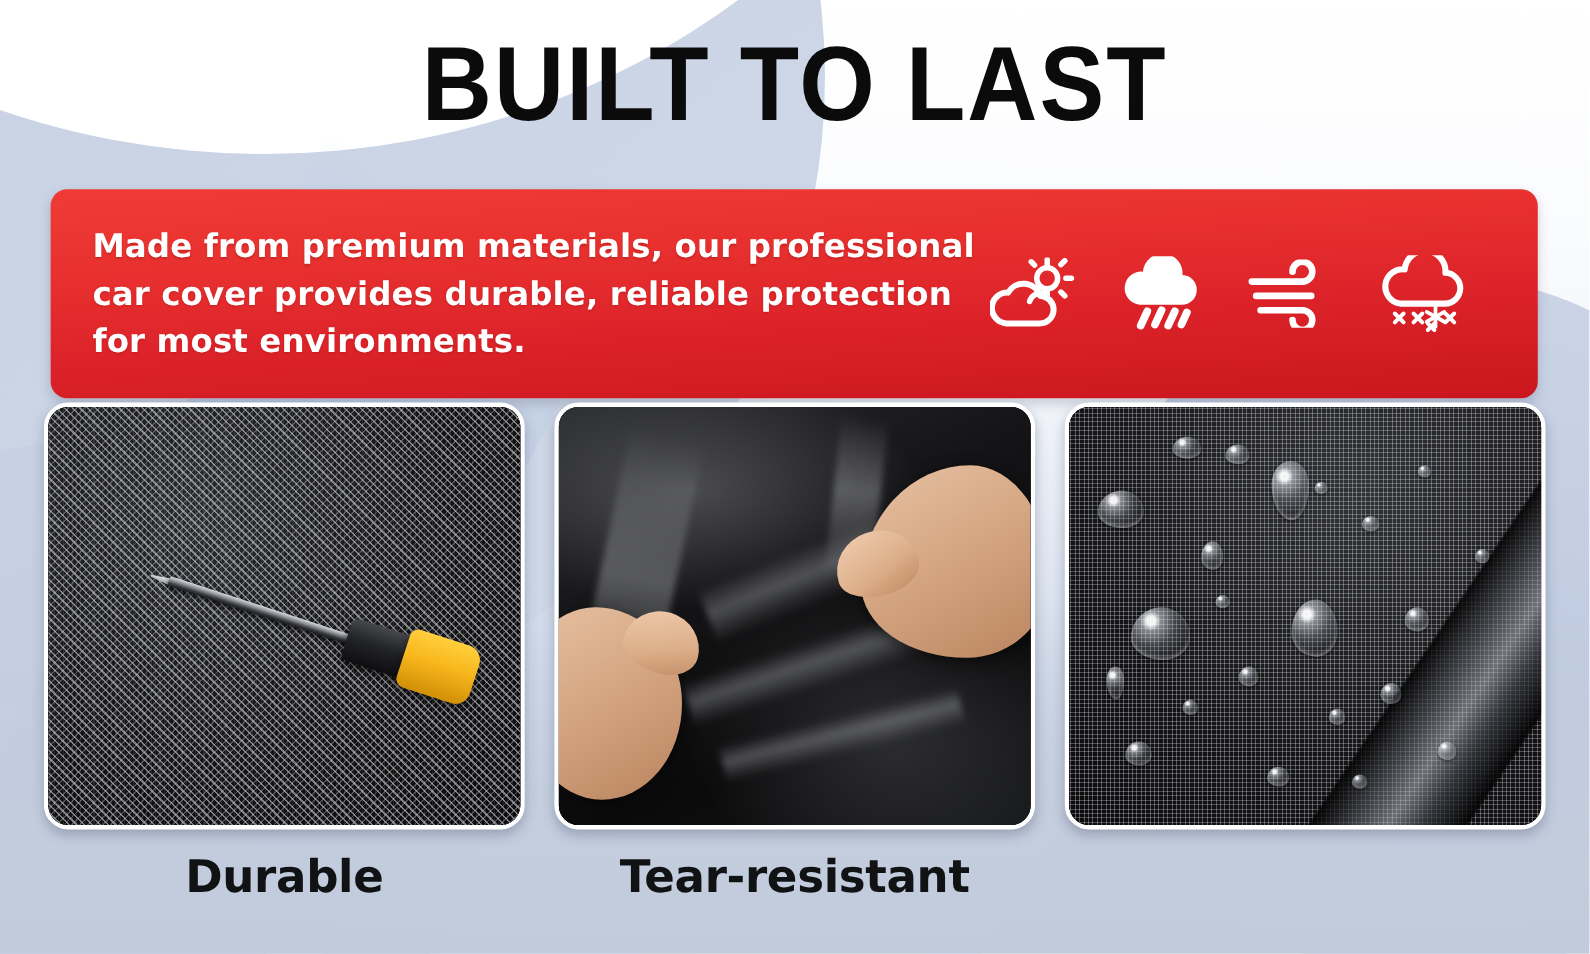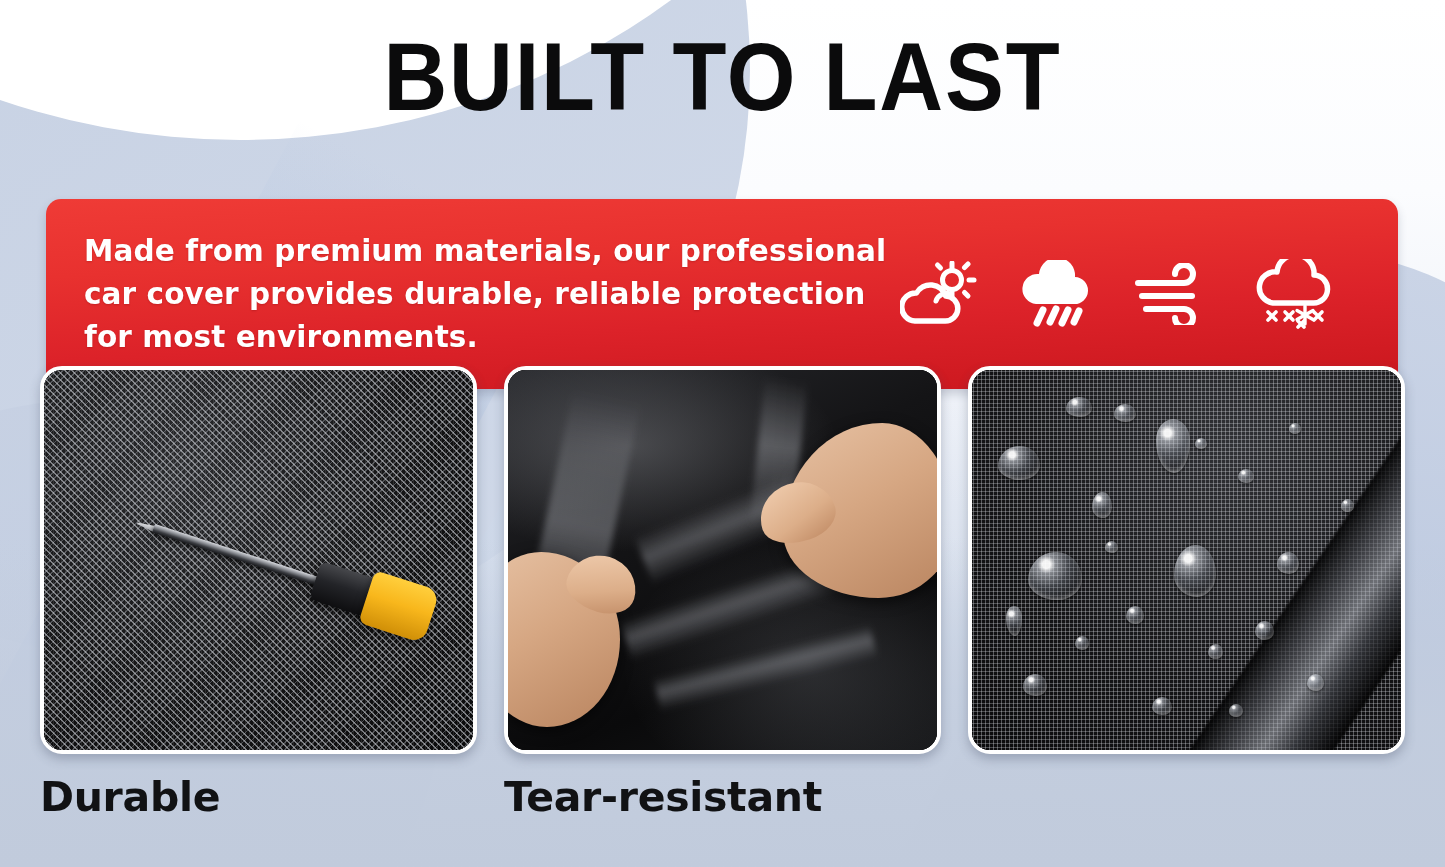--- a/index.html
+++ b/index.html
@@ -121,21 +121,20 @@
     width: 1352px;
     height: 190px;
     border-radius: 15px;
     background: linear-gradient(177deg, #ef3b36 0%, #e8312f 30%, #dc2229 62%, #c9161d 100%);
     box-shadow: 0 5px 10px rgba(60,70,95,.22);
     display: flex;
     align-items: center;
     box-sizing: border-box;
     padding: 0 26px 0 38px;
     overflow: hidden;
-    margin-top: 27px;
   }
   .banner-text {
     color: #ffffff;
     font-family: "DejaVu Sans", sans-serif;
     font-weight: 700;
     font-size: 29.5px;
     line-height: 43px;
     letter-spacing: .1px;
     max-width: 890px;
     text-shadow: 0 1px 2px rgba(120,10,14,.28);
@@ -261,20 +260,21 @@
     position: absolute;
     right: -6%; top: -16%;
     width: 28%; height: 150%;
     transform: rotate(34deg);
     background: linear-gradient(90deg, rgba(0,0,0,.85) 0%, rgba(80,82,88,.65) 28%, rgba(180,184,192,.55) 50%, rgba(60,62,68,.7) 72%, rgba(0,0,0,.85) 100%);
     filter: blur(1px);
   }
 
   .caption {
     margin-top: 18px;
+    text-align: center;
     font-family: "DejaVu Sans", sans-serif;
     font-weight: 700;
     font-size: 41px;
     line-height: 50px;
     letter-spacing: -.3px;
     color: #111214;
   }
 </style>
 </head>
 <body>

